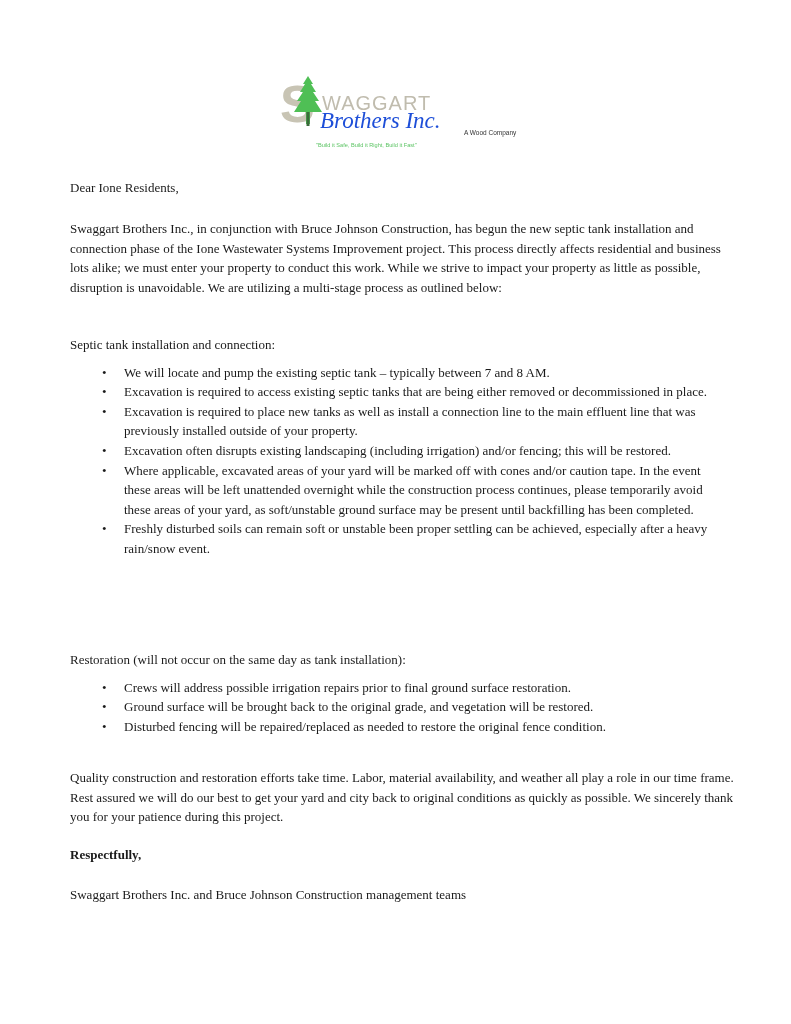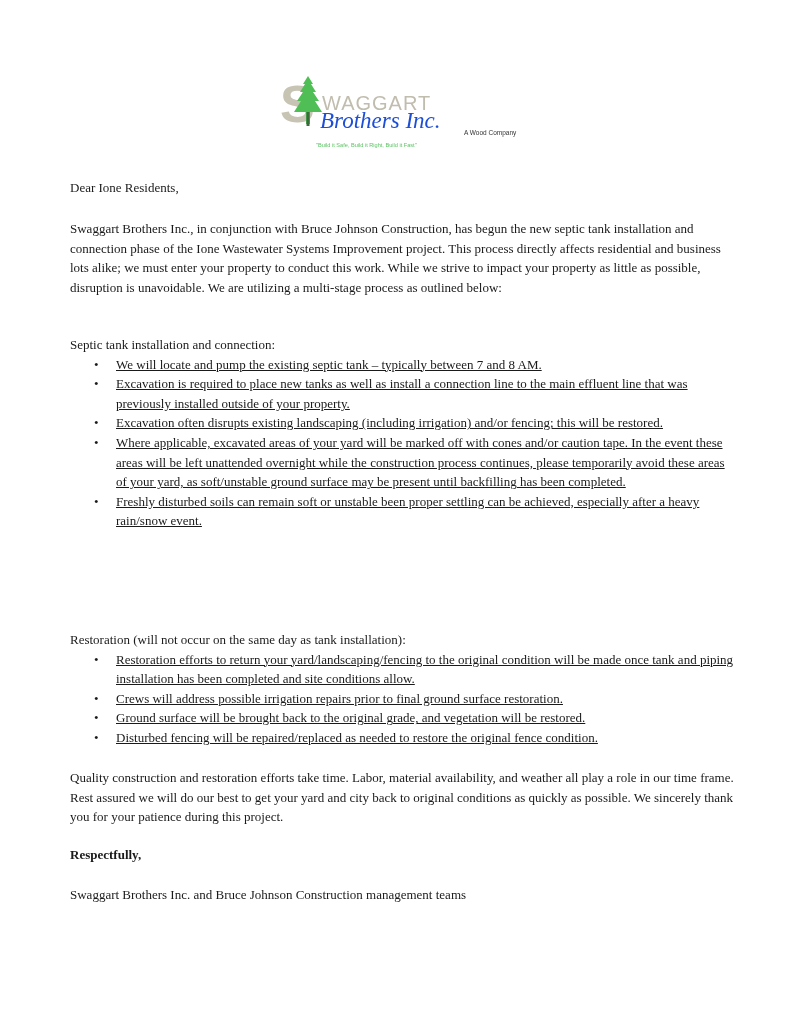--- a/index.html
+++ b/index.html
@@ -12,21 +12,21 @@
   .logo-waggart { position: absolute; left: 44px; top: 14px; font-family: "Liberation Sans", sans-serif;
                   font-size: 20px; color: #c0bcae; letter-spacing: 1px; line-height: 26px; }
   .logo-brothers { position: absolute; left: 42px; top: 33px; font-family: "Liberation Serif", serif;
                    font-style: italic; font-size: 23px; color: #1d4ed8; line-height: 24px; }
   .logo-wood { position: absolute; left: 186px; top: 53px; font-family: "Liberation Sans", sans-serif;
                font-size: 6.5px; color: #333; }
   .logo-tag { position: absolute; left: 38px; top: 66px; font-family: "Liberation Sans", sans-serif;
               font-size: 5.6px; color: #5cc464; white-space: nowrap; }
   .text { position: absolute; left: 70px; width: 665px; font-size: 13px; line-height: 19.6px; }
   p { margin: 0; }
-  ul { margin: 0; padding: 0; list-style: none; text-decoration: underline; }
+  ul { margin: 8px; padding: 0; list-style: none; }
   ul li { position: relative; padding-left: 46px; }
   ul li::before { content: "\2022"; position: absolute; left: 24px; top: 0; font-size: 13px; }
 </style>
 </head>
 <body>
 
 <div class="logo">
   <span class="logo-s">S</span>
   <svg class="logo-tree" viewBox="0 0 28 52">
     <polygon points="14,0 19,8 17,8 22,16 19,16 25,25 21,25 28,36 16,36 16,48 12,48 12,36 0,36 7,25 3,25 9,16 6,16 11,8 9,8" fill="#4fbf55"></polygon>
@@ -43,31 +43,31 @@
 </div>
 
 <div class="text" style="top:219px;">
   <p>Swaggart Brothers Inc., in conjunction with Bruce Johnson Construction, has begun the new septic tank installation and connection phase of the Ione Wastewater Systems Improvement project. This process directly affects residential and business lots alike; we must enter your property to conduct this work. While we strive to impact your property as little as possible, disruption is unavoidable. We are utilizing a multi-stage process as outlined below:</p>
 </div>
 
 <div class="text" style="top:335px;">
   <p>Septic tank installation and connection:</p>
   <ul>
     <li>We will locate and pump the existing septic tank – typically between 7 and 8 AM.</li>
+    <li>Excavation is required to access existing septic tanks that are being either removed or decommissioned in place.</li>
     <li>Excavation is required to place new tanks as well as install a connection line to the main effluent line that was previously installed outside of your property.</li>
     <li>Excavation often disrupts existing landscaping (including irrigation) and/or fencing; this will be restored.</li>
     <li>Where applicable, excavated areas of your yard will be marked off with cones and/or caution tape. In the event these areas will be left unattended overnight while the construction process continues, please temporarily avoid these areas of your yard, as soft/unstable ground surface may be present until backfilling has been completed.</li>
     <li>Freshly disturbed soils can remain soft or unstable been proper settling can be achieved, especially after a heavy rain/snow event.</li>
   </ul>
 </div>
 
-<div class="text" style="top:630px;">
+<div class="text" style="top:650px;">
   <p>Restoration (will not occur on the same day as tank installation):</p>
   <ul>
-    <li>Restoration efforts to return your yard/landscaping/fencing to the original condition will be made once tank and piping installation has been completed and site conditions allow.</li>
     <li>Crews will address possible irrigation repairs prior to final ground surface restoration.</li>
     <li>Ground surface will be brought back to the original grade, and vegetation will be restored.</li>
     <li>Disturbed fencing will be repaired/replaced as needed to restore the original fence condition.</li>
   </ul>
 </div>
 
 <div class="text" style="top:768px;">
   <p>Quality construction and restoration efforts take time. Labor, material availability, and weather all play a role in our time frame. Rest assured we will do our best to get your yard and city back to original conditions as quickly as possible. We sincerely thank you for your patience during this project.</p>
 </div>
 

